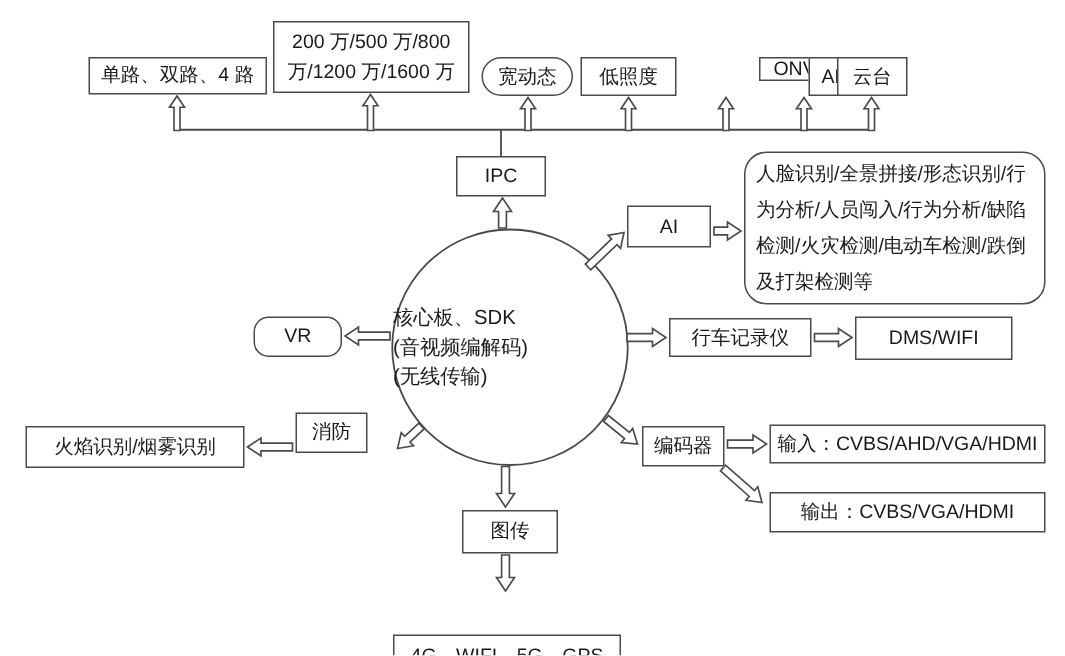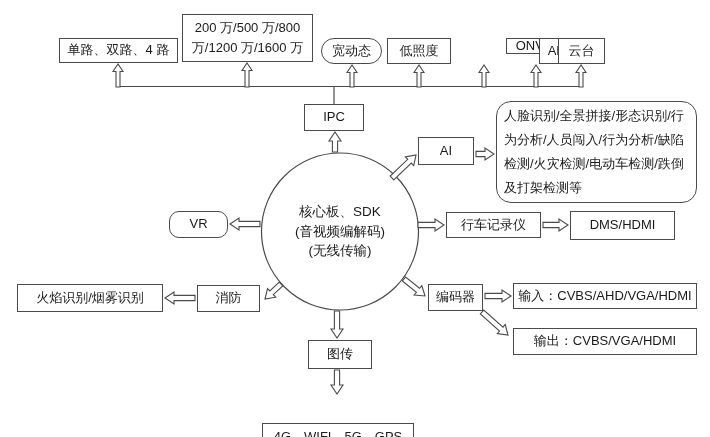--- a/index.html
+++ b/index.html
@@ -31,21 +31,21 @@
     align-items:flex-start;justify-content:flex-start;
     text-align:left;
     padding:2px 7px;
     line-height:24px;
     white-space:normal;
     border-radius:15px;
   }
   .core-text{
     position:absolute;
     left:262px;top:202px;width:156px;
-    text-align:center;
+    text-align:left;
     font-size:13.5px;line-height:19.5px;
     pointer-events:none;
   }
 </style>
 </head>
 <body>
 
 <div class="canvas">
 
   <svg class="layer" width="710" height="437" viewBox="0 0 710 437">
@@ -93,23 +93,23 @@
     <div>(音视频编解码)</div>
     <div>(无线传输)</div>
   </div>
 
   <div class="node" style="left:418px;top:137px;width:56px;height:28px;">AI</div>
   <div class="node detail" style="left:496px;top:101px;width:201px;height:102px;">人脸识别/全景拼接/形态识别/行为分析/人员闯入/行为分析/缺陷检测/火灾检测/电动车检测/跌倒及打架检测等</div>
 
   <div class="node" style="left:169px;top:211px;width:59px;height:27px;border-radius:10px;">VR</div>
 
   <div class="node" style="left:446px;top:212px;width:95px;height:26px;">行车记录仪</div>
-  <div class="node" style="left:570px;top:211px;width:105px;height:29px;">DMS/HDMI</div>
+  <div class="node" style="left:570px;top:211px;width:105px;height:29px;">DMS/WIFI</div>
 
-  <div class="node" style="left:197px;top:285px;width:63px;height:27px;">消防</div>
+  <div class="node" style="left:197px;top:275px;width:48px;height:27px;">消防</div>
   <div class="node" style="left:17px;top:284px;width:146px;height:28px;">火焰识别/烟雾识别</div>
 
   <div class="node" style="left:428px;top:284px;width:55px;height:27px;">编码器</div>
   <div class="node" style="left:513px;top:283px;width:184px;height:26px;">输入：CVBS/AHD/VGA/HDMI</div>
   <div class="node" style="left:513px;top:328px;width:184px;height:27px;">输出：CVBS/VGA/HDMI</div>
 
   <div class="node" style="left:308px;top:340px;width:64px;height:29px;">图传</div>
   <div class="node" style="left:262px;top:396px;width:152px;height:28px;margin-top:27px;">4G、WIFI、5G、GPS</div>
 
 </div>

